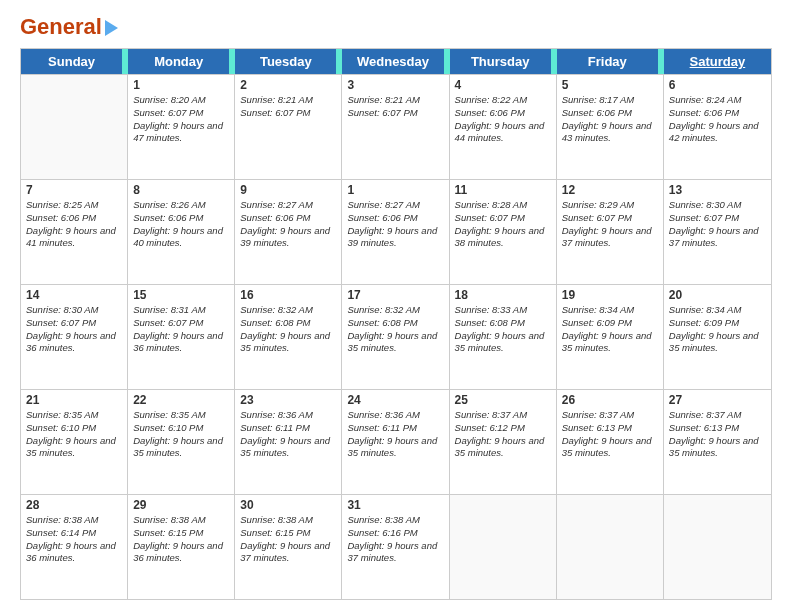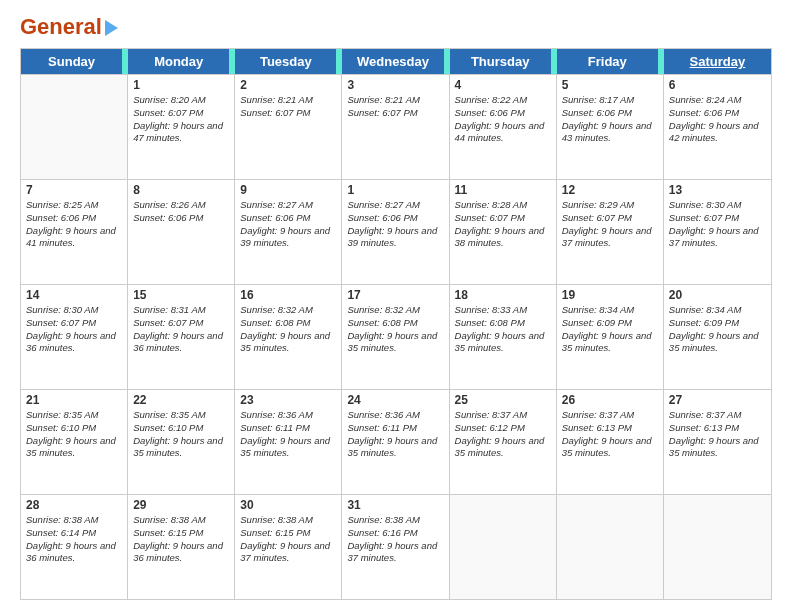--- a/index.html
+++ b/index.html
@@ -181,20 +181,21 @@
           <div>Sunrise: 8:25 AM</div>
           <div>Sunset: 6:06 PM</div>
           <div>Daylight: 9 hours and 41 minutes.</div>
         </div>
       </div>
           <div class="cal-cell">
         <span class="day-num">8</span>
         <div class="cell-text">
           <div>Sunrise: 8:26 AM</div>
           <div>Sunset: 6:06 PM</div>
+          <div>Daylight: 9 hours and 40 minutes.</div>
         </div>
       </div>
           <div class="cal-cell">
         <span class="day-num">9</span>
         <div class="cell-text">
           <div>Sunrise: 8:27 AM</div>
           <div>Sunset: 6:06 PM</div>
           <div>Daylight: 9 hours and 39 minutes.</div>
         </div>
       </div>

